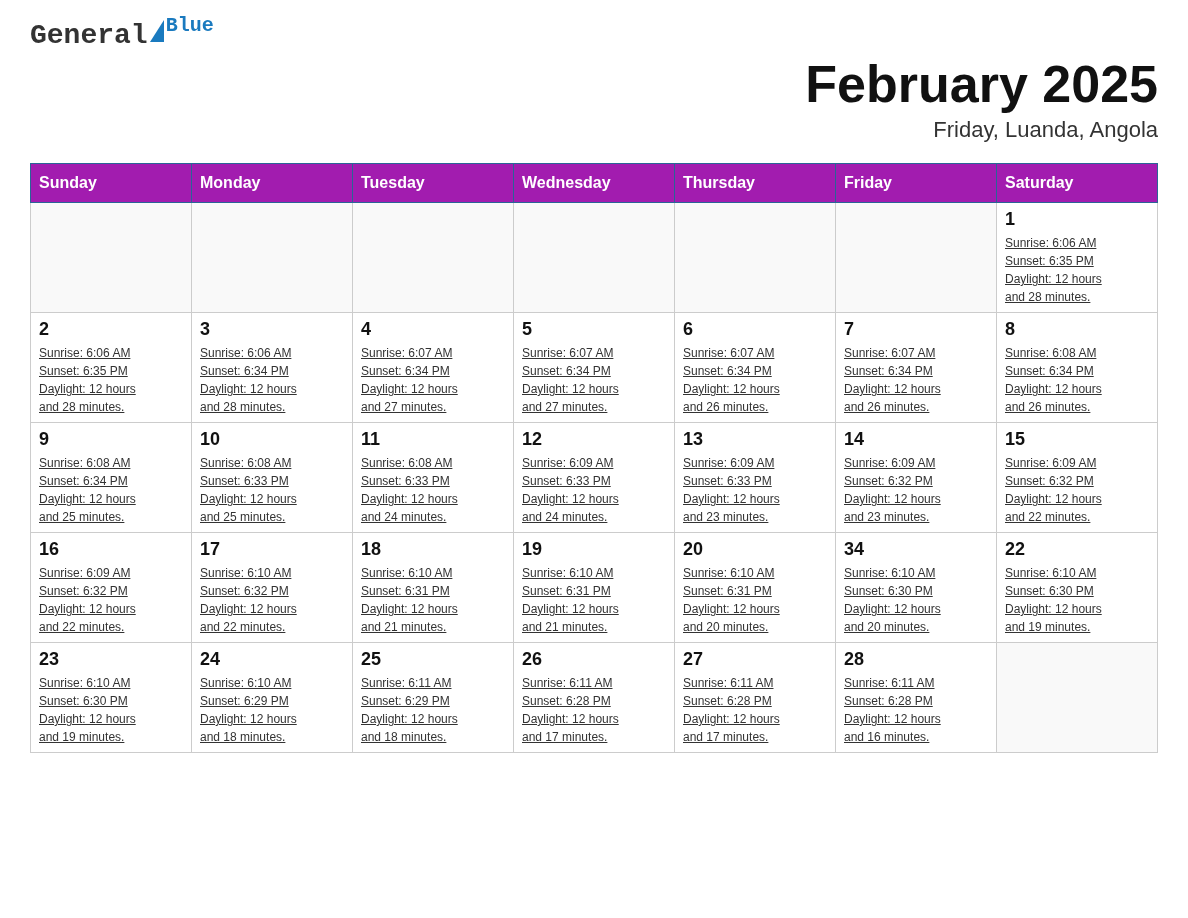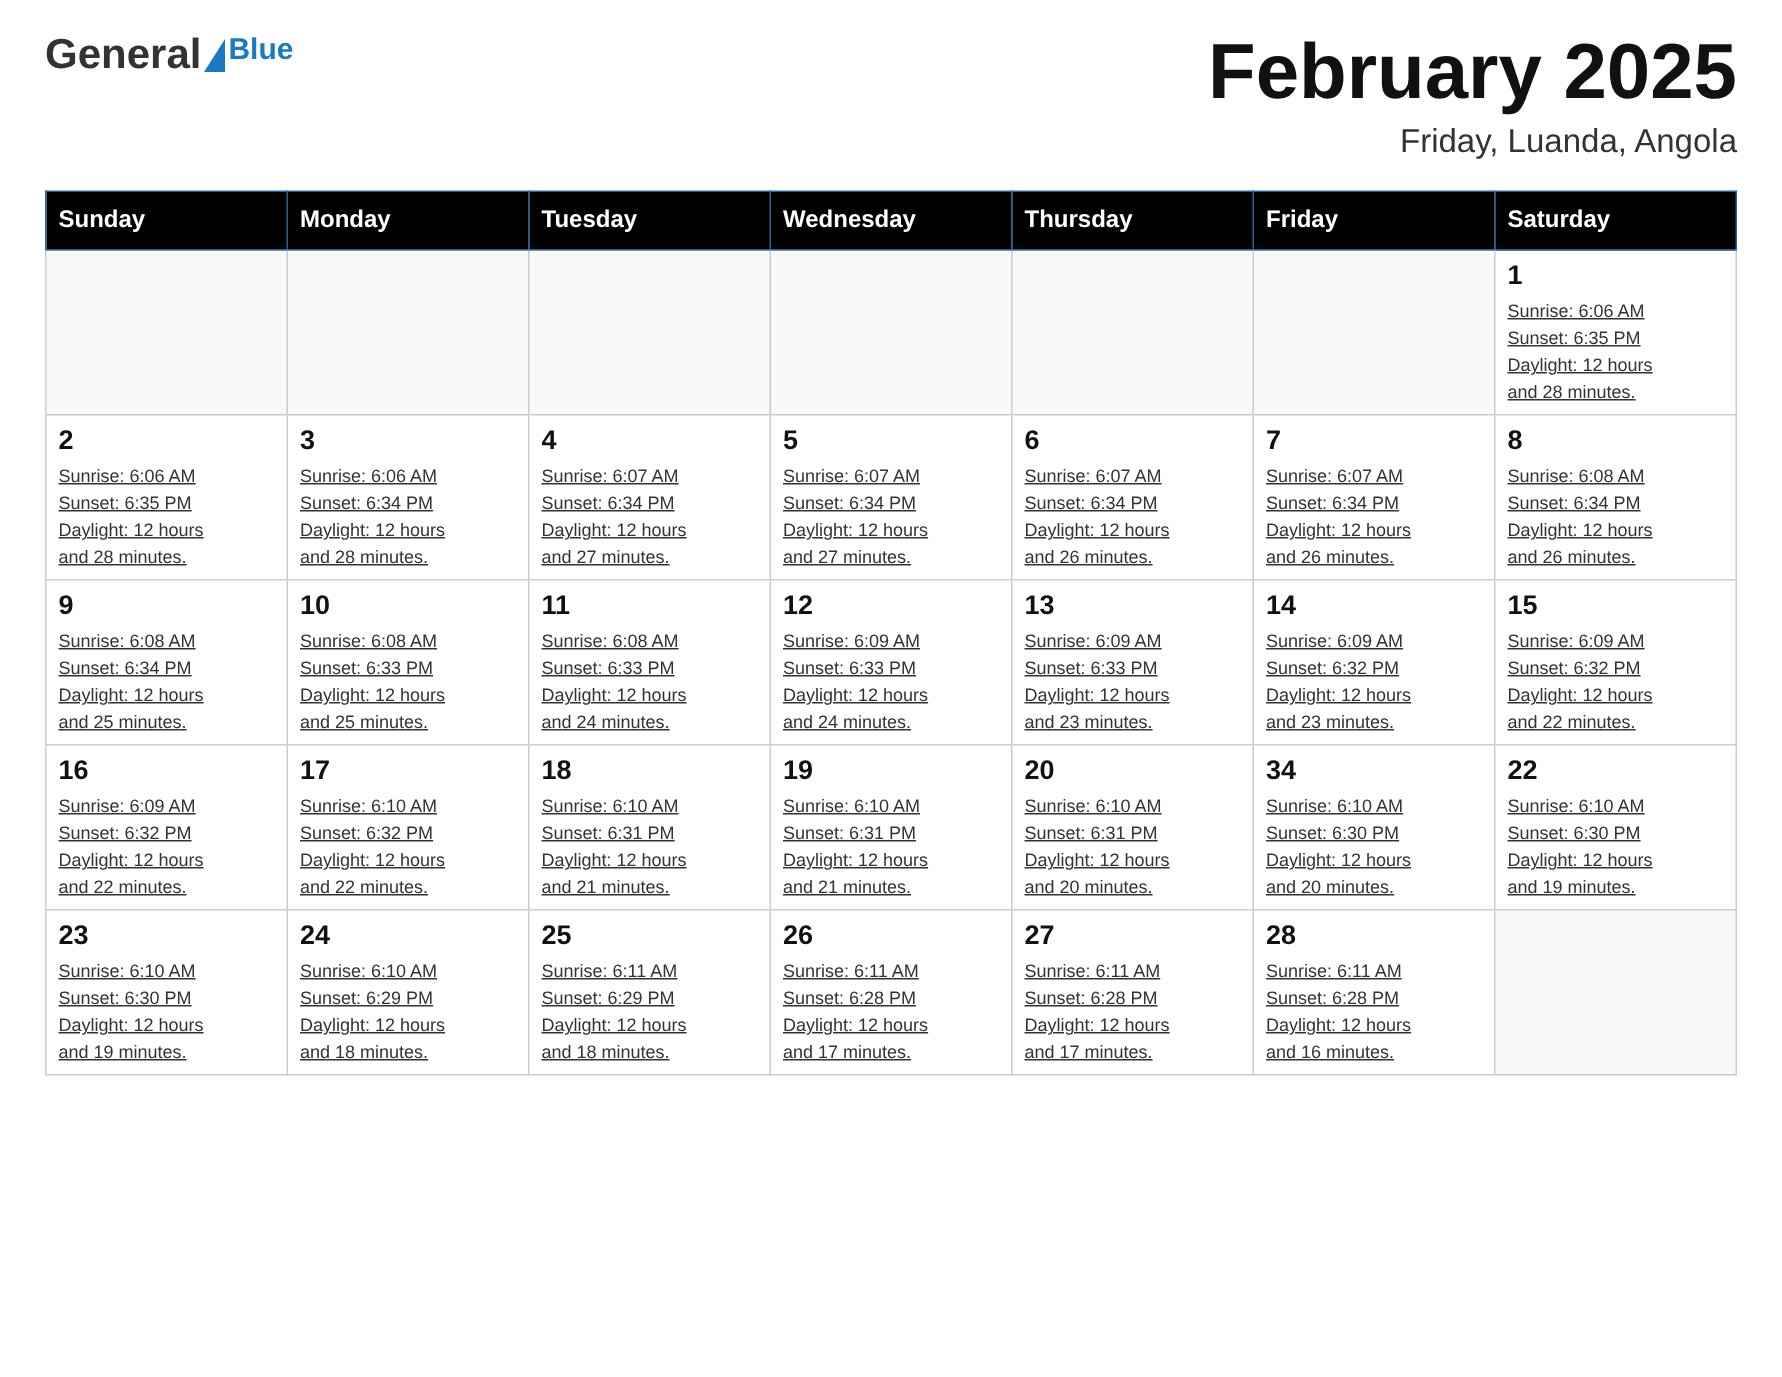--- a/index.html
+++ b/index.html
@@ -13,22 +13,22 @@
 
     .header {
       display: flex;
       justify-content: space-between;
       align-items: flex-start;
       margin-bottom: 20px;
     }
 
     .logo {
       display: flex;
-      align-items: center;
       gap: 0;
+      font-family: Liberation Mono, monospace;
     }
 
     .logo-text-general {
       font-size: 28px;
       font-weight: bold;
       color: #333;
     }
 
     .logo-triangle {
       width: 0;
@@ -49,36 +49,37 @@
 
     .title-block {
       text-align: right;
     }
 
     .month-year {
       font-size: 52px;
       font-weight: bold;
       color: #111;
       line-height: 1.1;
+      margin-top: 36px;
     }
 
     .location {
       font-size: 22px;
       color: #333;
       margin-top: 4px;
     }
 
     .calendar {
       width: 100%;
       border-collapse: collapse;
       border: 1px solid #999;
     }
 
     .calendar thead th {
-      background-color: #000000;
+      background-color: #a21caf;
       color: #fff;
       font-size: 16px;
       font-weight: bold;
       padding: 10px 8px;
       text-align: left;
       border: 1px solid #2a6496;
     }
 
     .calendar tbody td {
       vertical-align: top;

